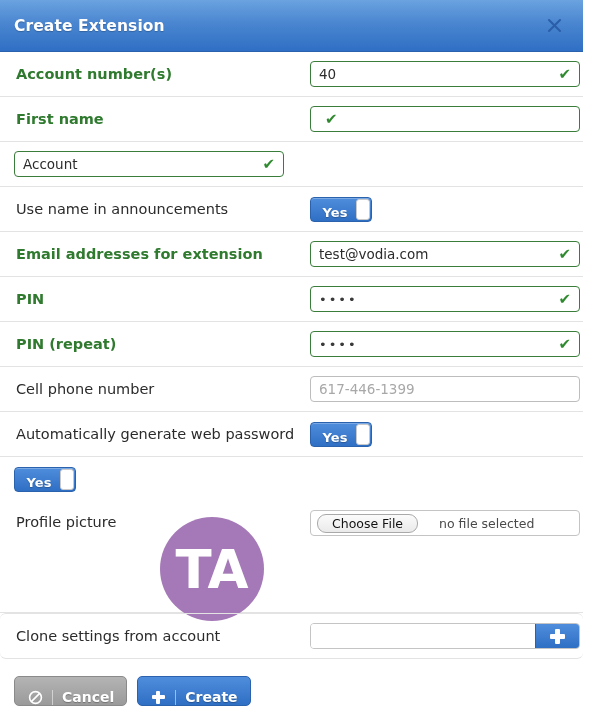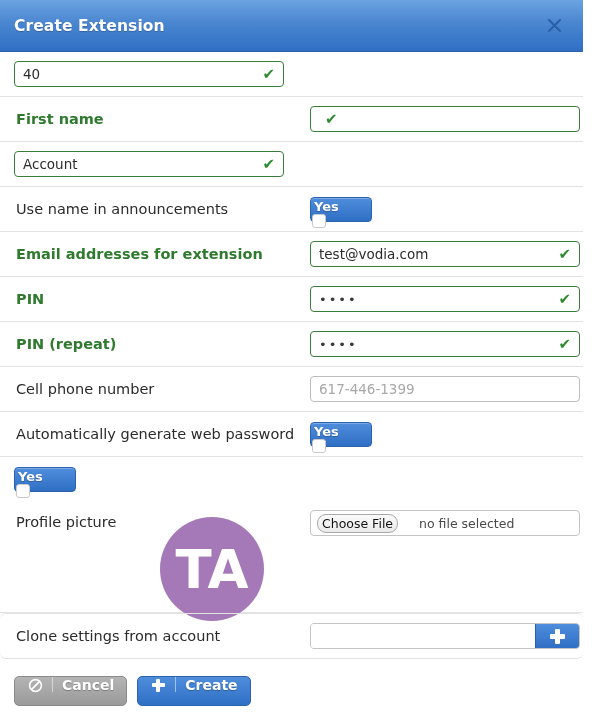--- a/index.html
+++ b/index.html
@@ -117,25 +117,24 @@
   }
 
   
   .toggle {
     width: 62px;
     height: 25px;
     border-radius: 4px;
     border: 1px solid #2a62ad;
     background: linear-gradient(to bottom, #4f8ddc 0%, #2f6fc4 100%);
     display: flex;
-    align-items: flex-start;
+    align-items: flex-end;
     padding: 1px;
     cursor: pointer;
     box-shadow: inset 0 1px 0 rgba(255,255,255,0.25);
-    flex-direction: column;
   }
   .toggle-text {
     flex: 1 1 auto;
     text-align: center;
     color: #ffffff;
     font-size: 13px;
     font-weight: bold;
     text-shadow: 0 1px 1px rgba(0,0,0,0.25);
     padding-left: 2px;
   }
@@ -158,21 +157,21 @@
     display: flex;
     align-items: center;
     padding: 0 6px;
     font-size: 13px;
   }
   .choose-file-btn {
     height: 19px;
     border: 1px solid #a9a9a9;
     border-radius: 9px;
     background: linear-gradient(to bottom, #fbfbfb, #eaeaea);
-    padding: 0 4px;
+    padding: 0 14px;
     display: flex;
     align-items: center;
     font-size: 12.5px;
     color: #111111;
     cursor: pointer;
   }
   .no-file-text {
     margin-left: 21px;
     color: #4a4a4a;
     font-size: 12.5px;
@@ -240,21 +239,21 @@
     flex: 0 0 auto;
     padding: 14px 14px 16px 14px;
     display: flex;
     gap: 10px;
     align-items: center;
   }
   .btn {
     height: 30px;
     border-radius: 5px;
     display: flex;
-    align-items: flex-start;
+    align-items: flex-end;
     padding: 0 12px;
     cursor: pointer;
     font-size: 14px;
     font-weight: bold;
     color: #ffffff;
     text-shadow: 0 1px 1px rgba(0,0,0,0.28);
   }
   .btn-cancel {
     background: linear-gradient(to bottom, #b4b4b4 0%, #9a9a9a 100%);
     border: 1px solid #8a8a8a;
@@ -290,20 +289,21 @@
     <div class="titlebar-close">
       <svg width="17" height="17" viewBox="0 0 17 17" aria-hidden="true">
         <path d="M3 3 L14 14 M14 3 L3 14" stroke="#2b5ea8" stroke-width="2.1" stroke-linecap="round" fill="none"></path>
       </svg>
     </div>
   </div>
 
   <div class="form">
 
     <div class="row">
+      <div class="row-label green">Account number(s)</div>
       <div class="row-field">
         <div class="textinput valid">
           <span class="value">40</span>
           <span class="check">✔</span>
         </div>
       </div>
     </div>
 
     <div class="row">
       <div class="row-label green">First name</div>

